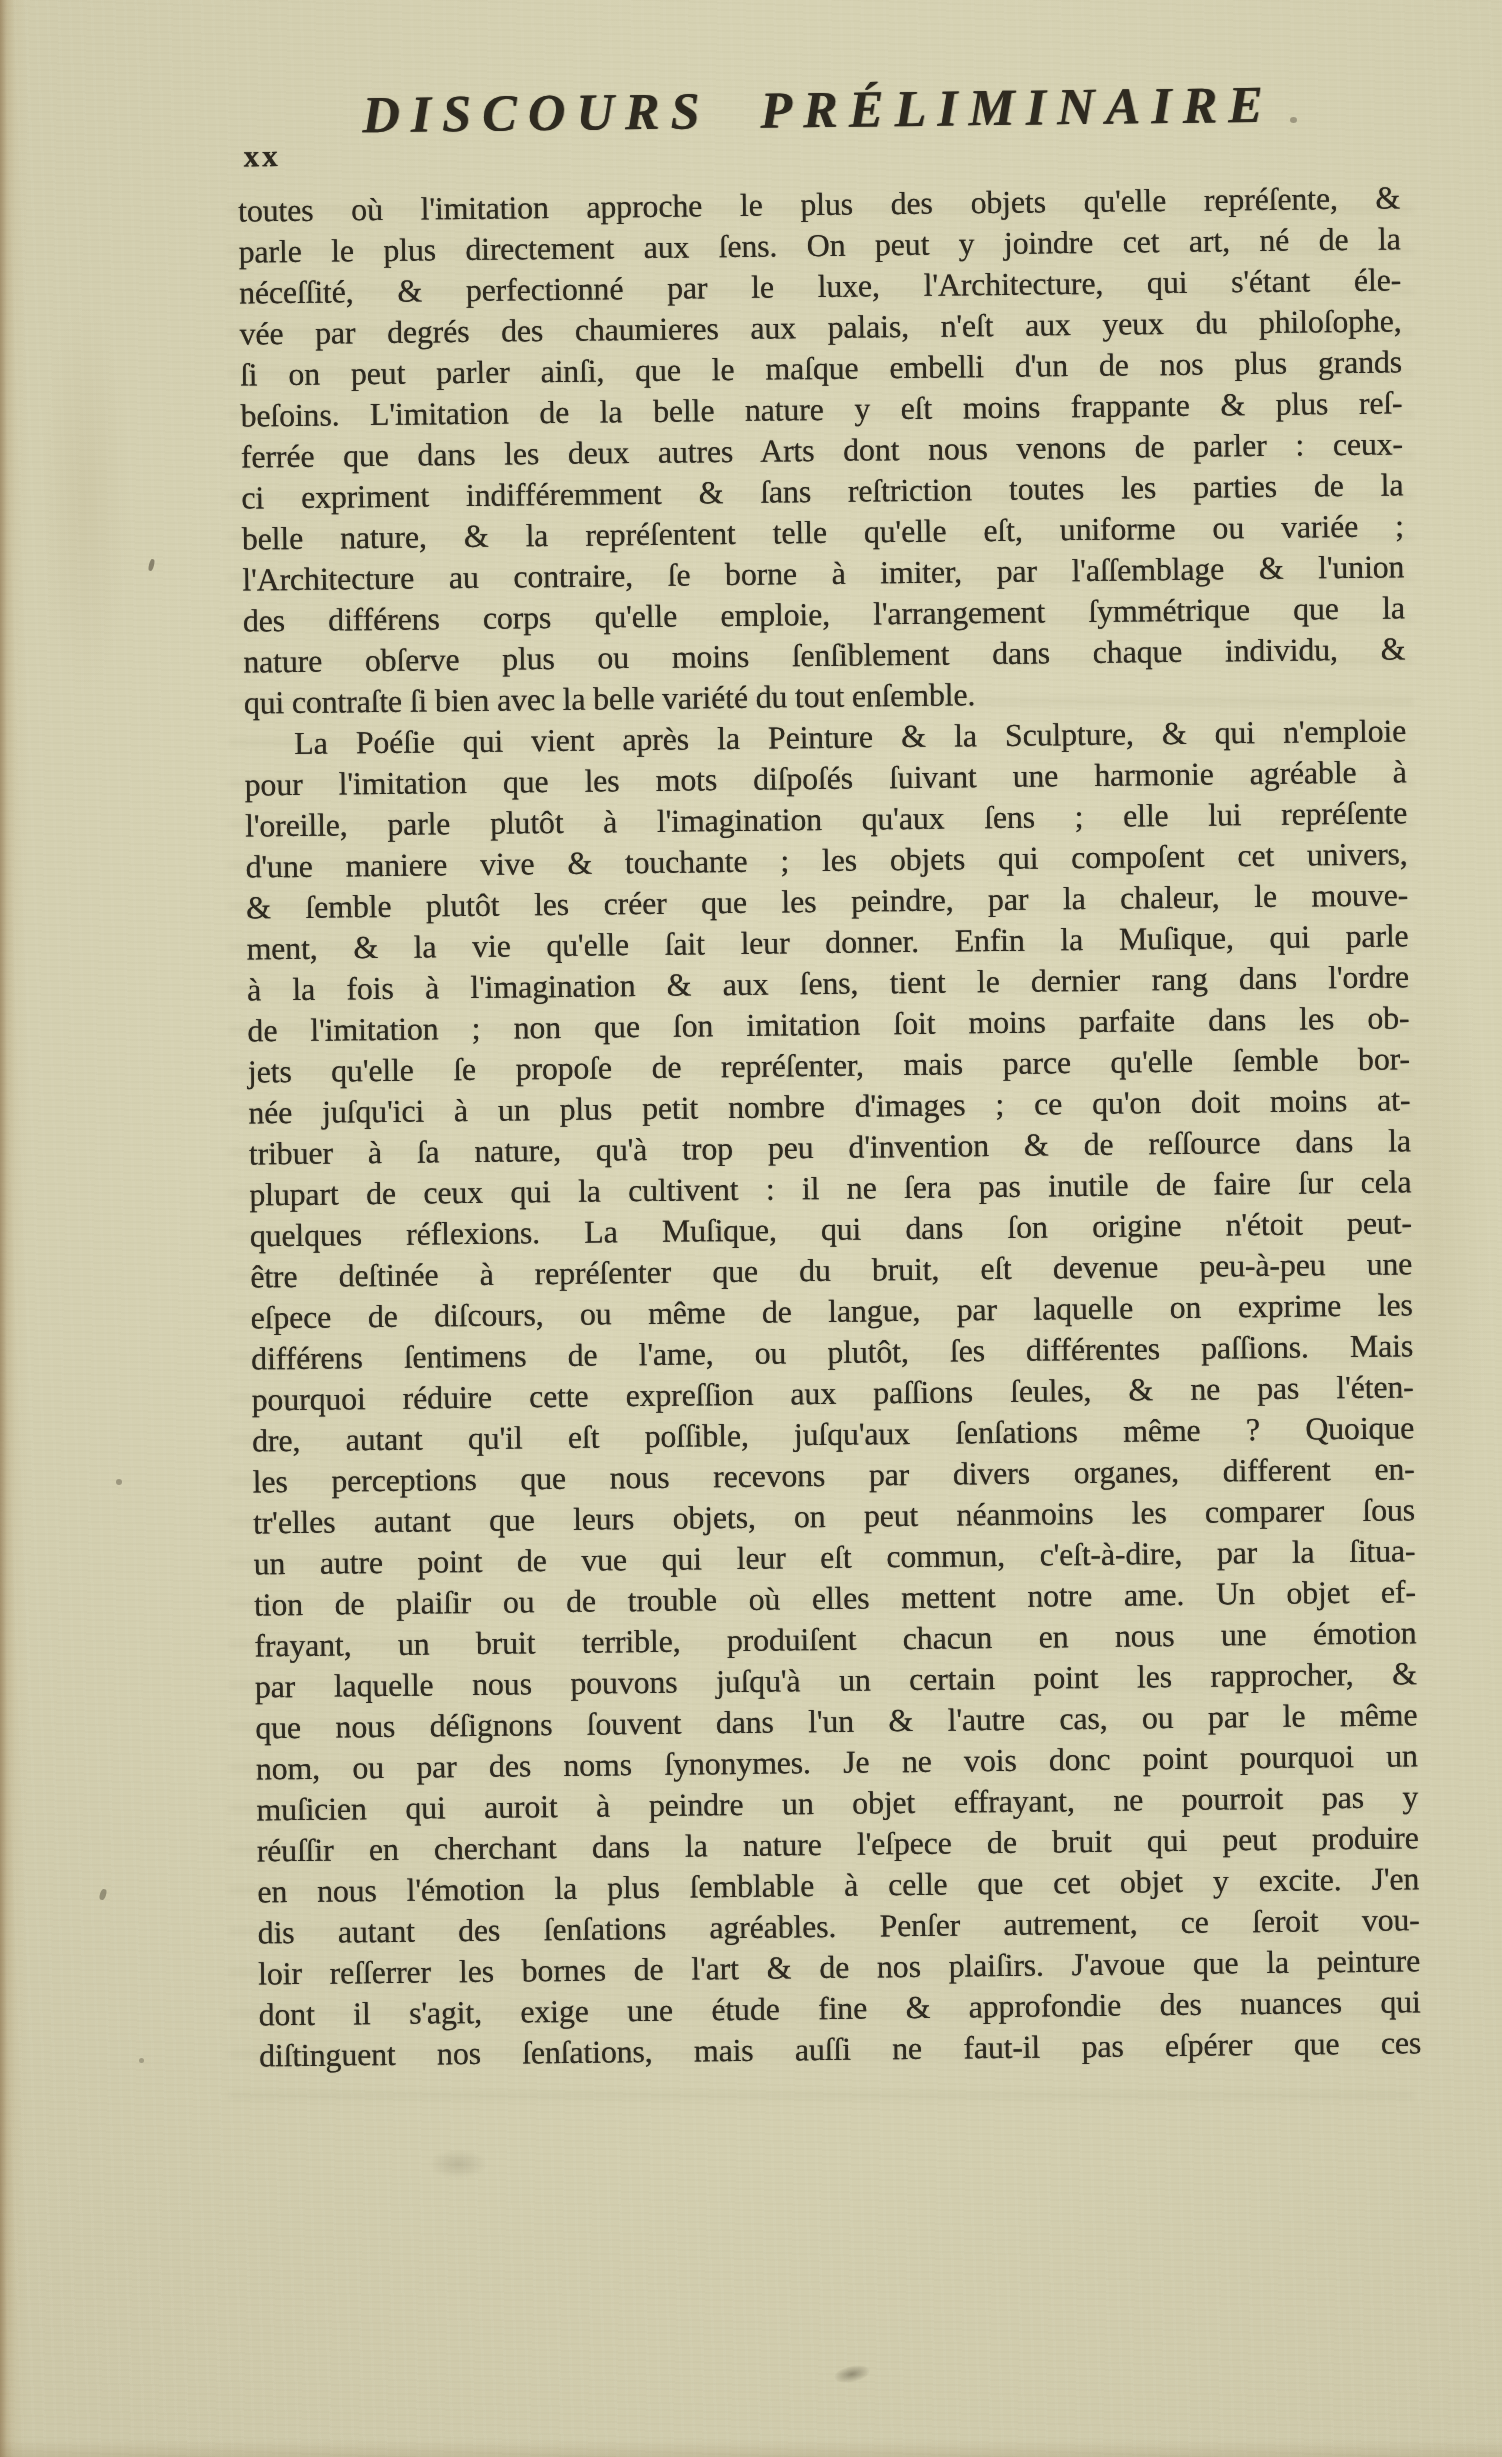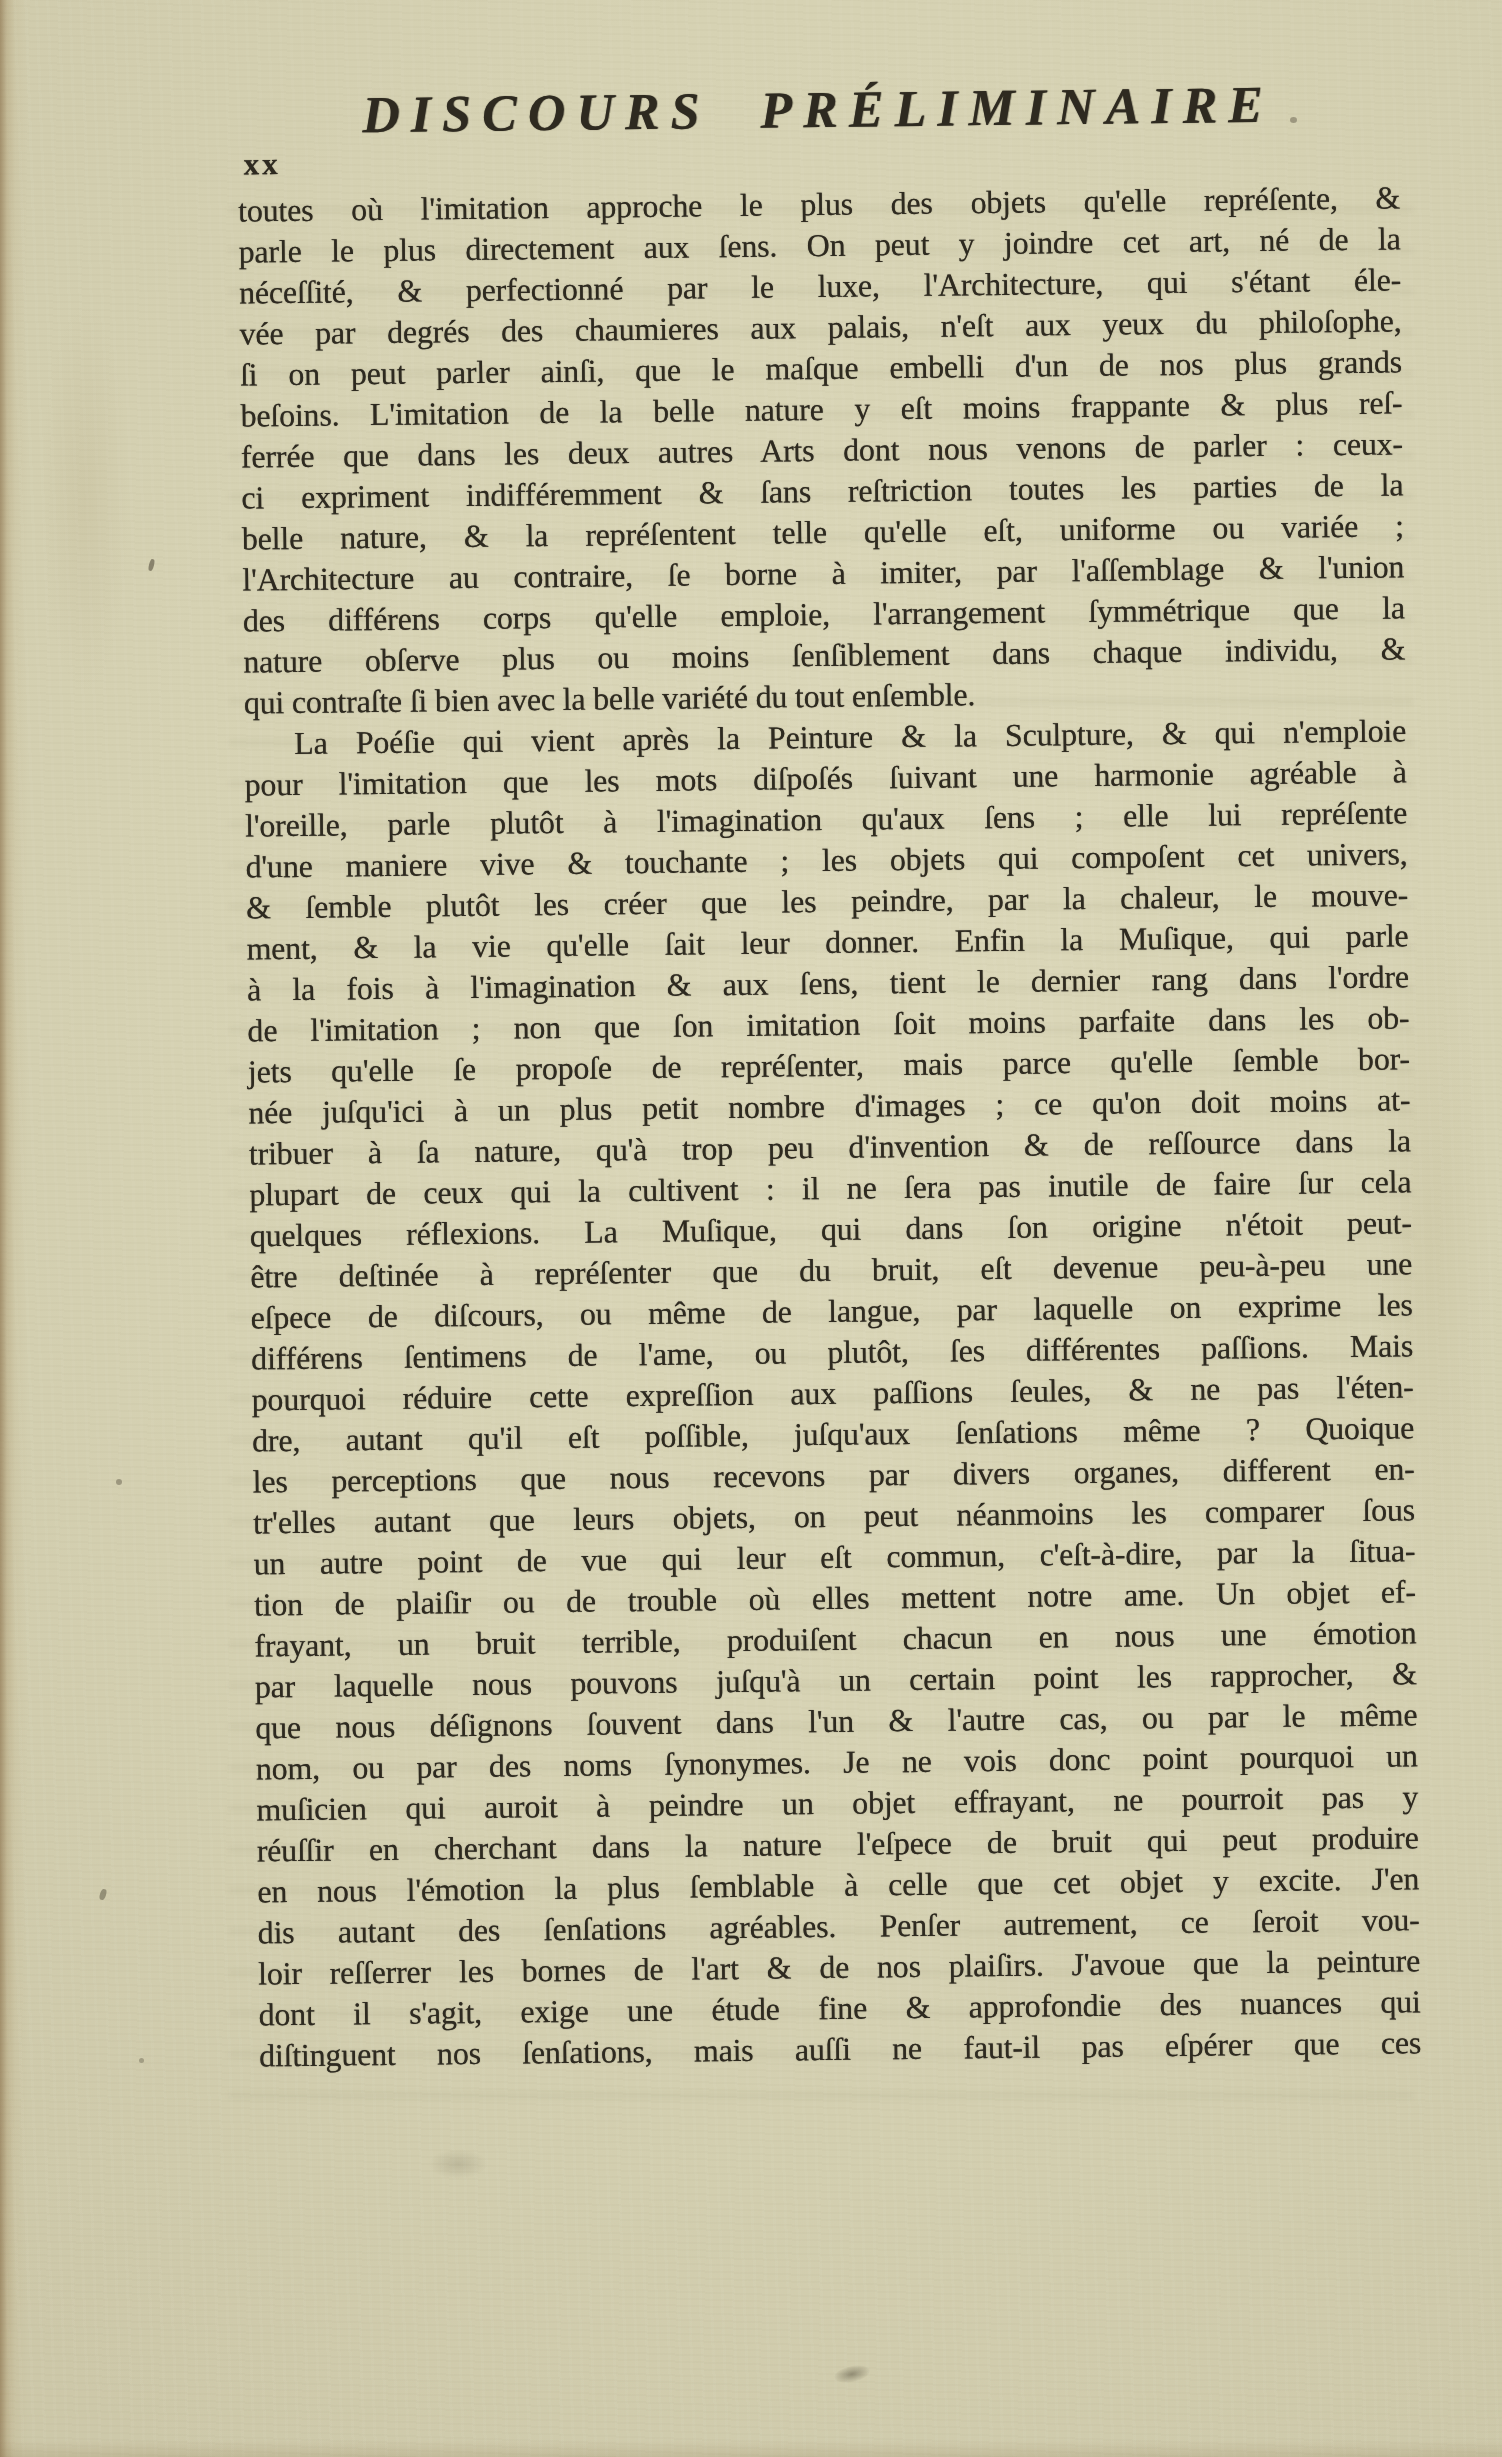--- a/index.html
+++ b/index.html
@@ -37,21 +37,21 @@
   }
   
   .content{
     position:absolute;left:239px;top:80px;width:1162px;
     transform:rotate(-0.65deg);
     transform-origin:50% 10%;
     color:#2e2a20;
   }
   .header{position:relative;height:100px;}
   .pagenum{
-    position:absolute;left:6px;top:60px;
+    position:absolute;left:6px;top:52px;
     font-size:31px;font-weight:600;letter-spacing:3px;
     text-shadow:0 0 1px rgba(46,42,32,0.75);
   }
   .title{
     margin:0;text-align:center;
     font-style:italic;font-weight:600;
     font-size:52px;letter-spacing:11px;word-spacing:26px;
     text-shadow:0 0 1px rgba(46,42,32,0.7), 1px 0 0 rgba(46,42,32,0.25);
   }
   

